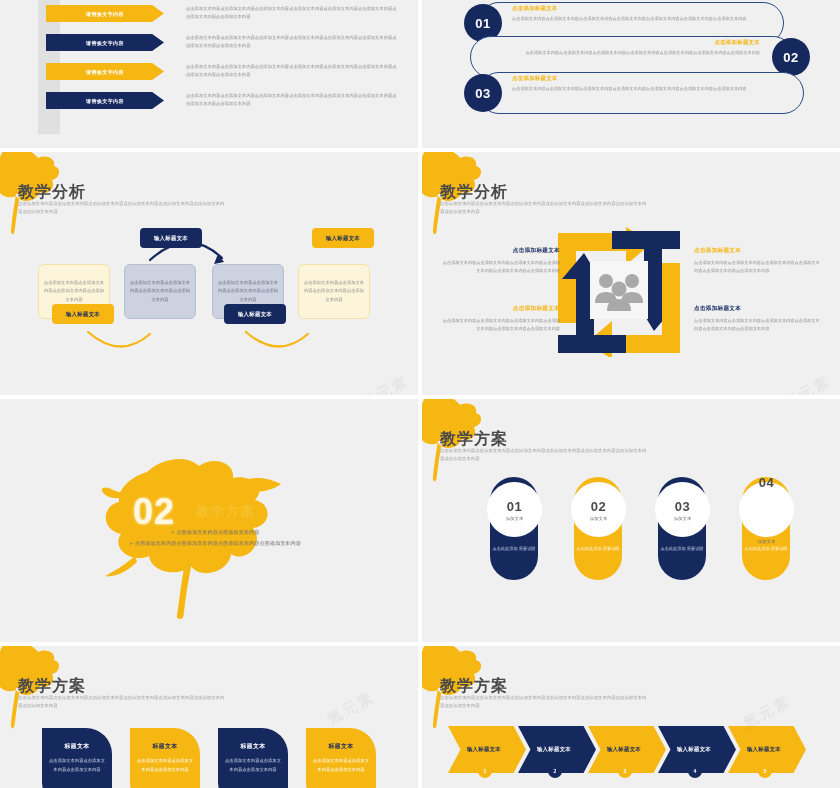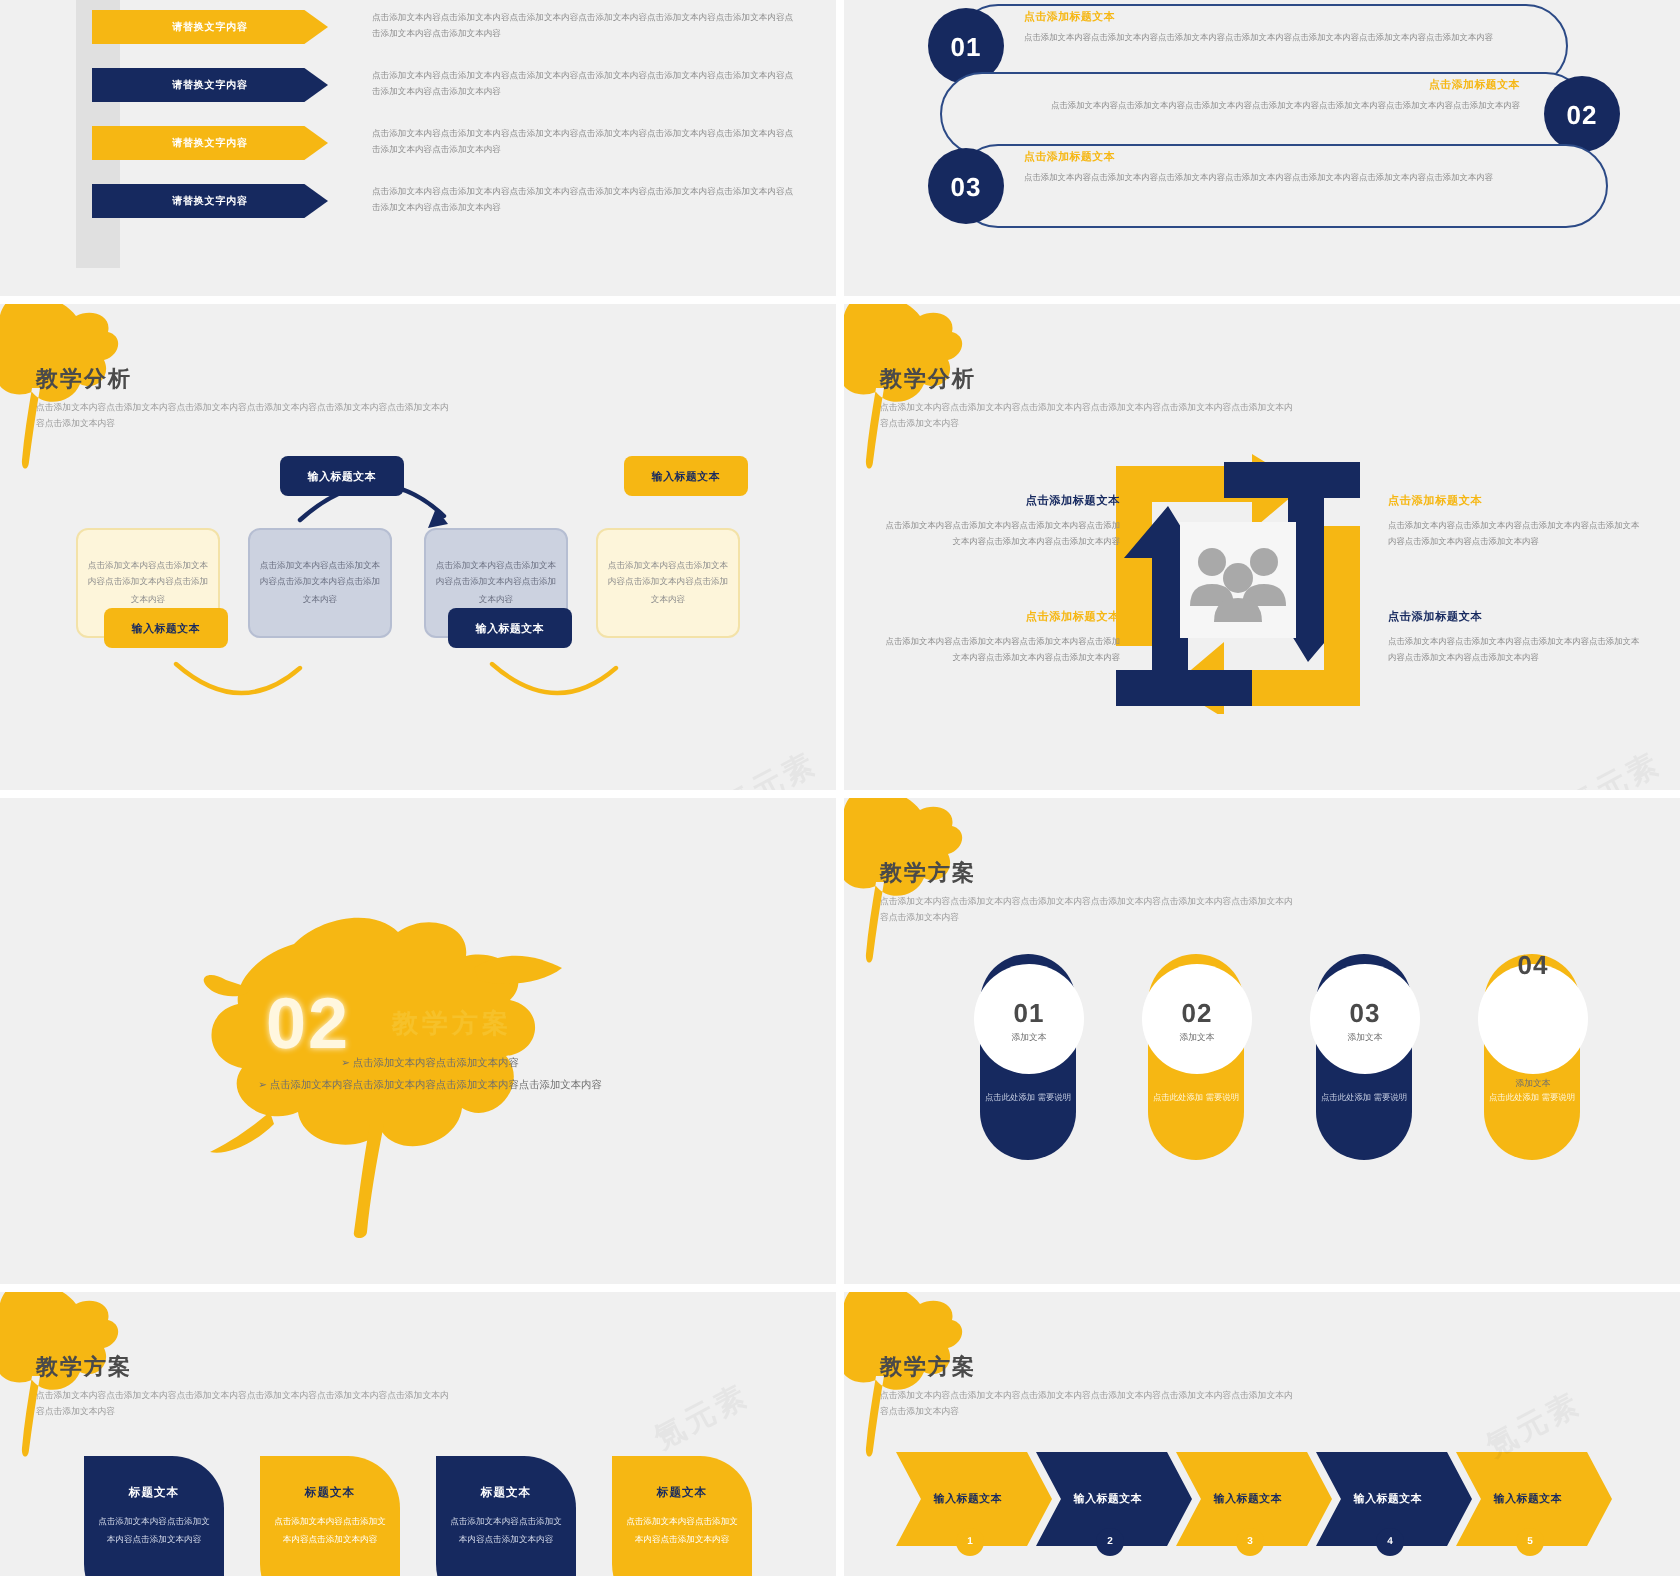--- a/index.html
+++ b/index.html
@@ -26,21 +26,21 @@
   .splat {
     position: absolute; left: -10px; top: -6px;
     width: 76px; height: 92px;
     pointer-events: none;
   }
   .splat svg { display: block; width: 100%; height: 100%; }
 
   
   .sec-title {
     position: absolute; left: 18px; top: 30px;
-    font-size: 11px; font-weight: bold; color: #4a4a4a;
+    font-size: 16px; font-weight: bold; color: #4a4a4a;
     letter-spacing: 1px;
   }
   .sec-sub {
     position: absolute; left: 18px; top: 48px;
     width: 210px;
     font-size: 4.4px; line-height: 1.9; color: #9a9a9a;
   }
 
   
   .s1-band { position:absolute; left:38px; top:0; width:22px; height:134px; background:#e0e0e0; }

